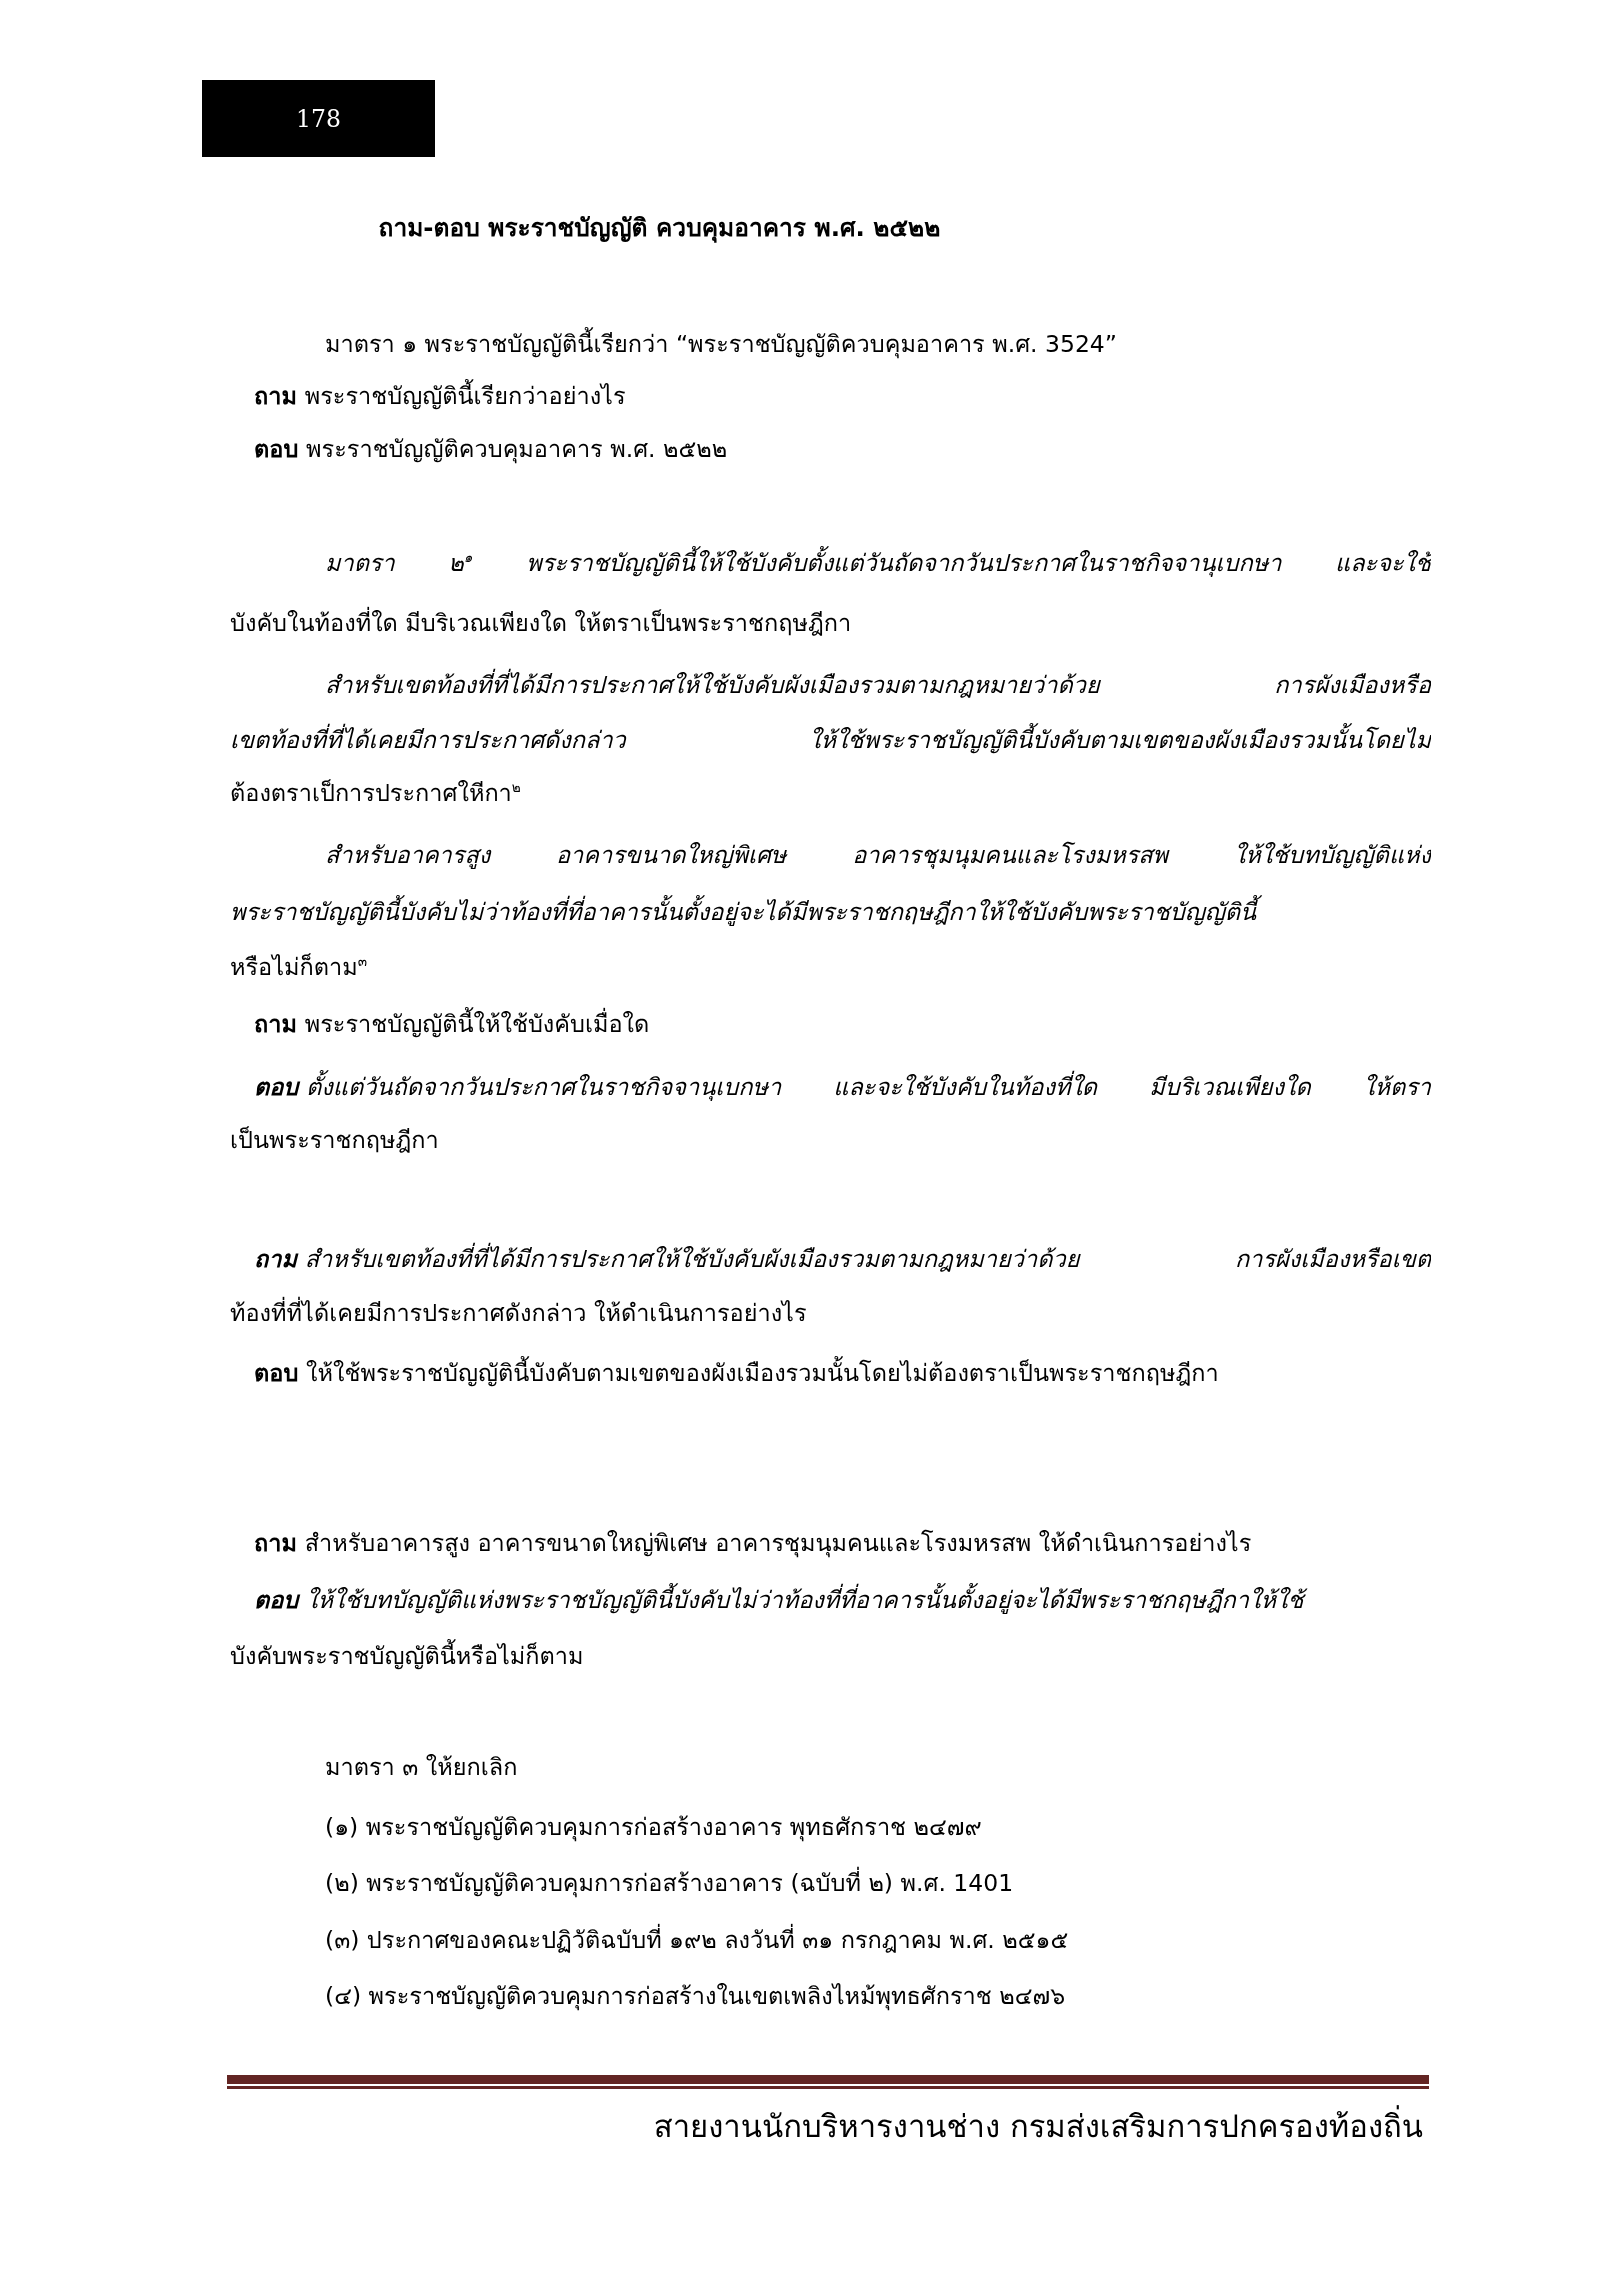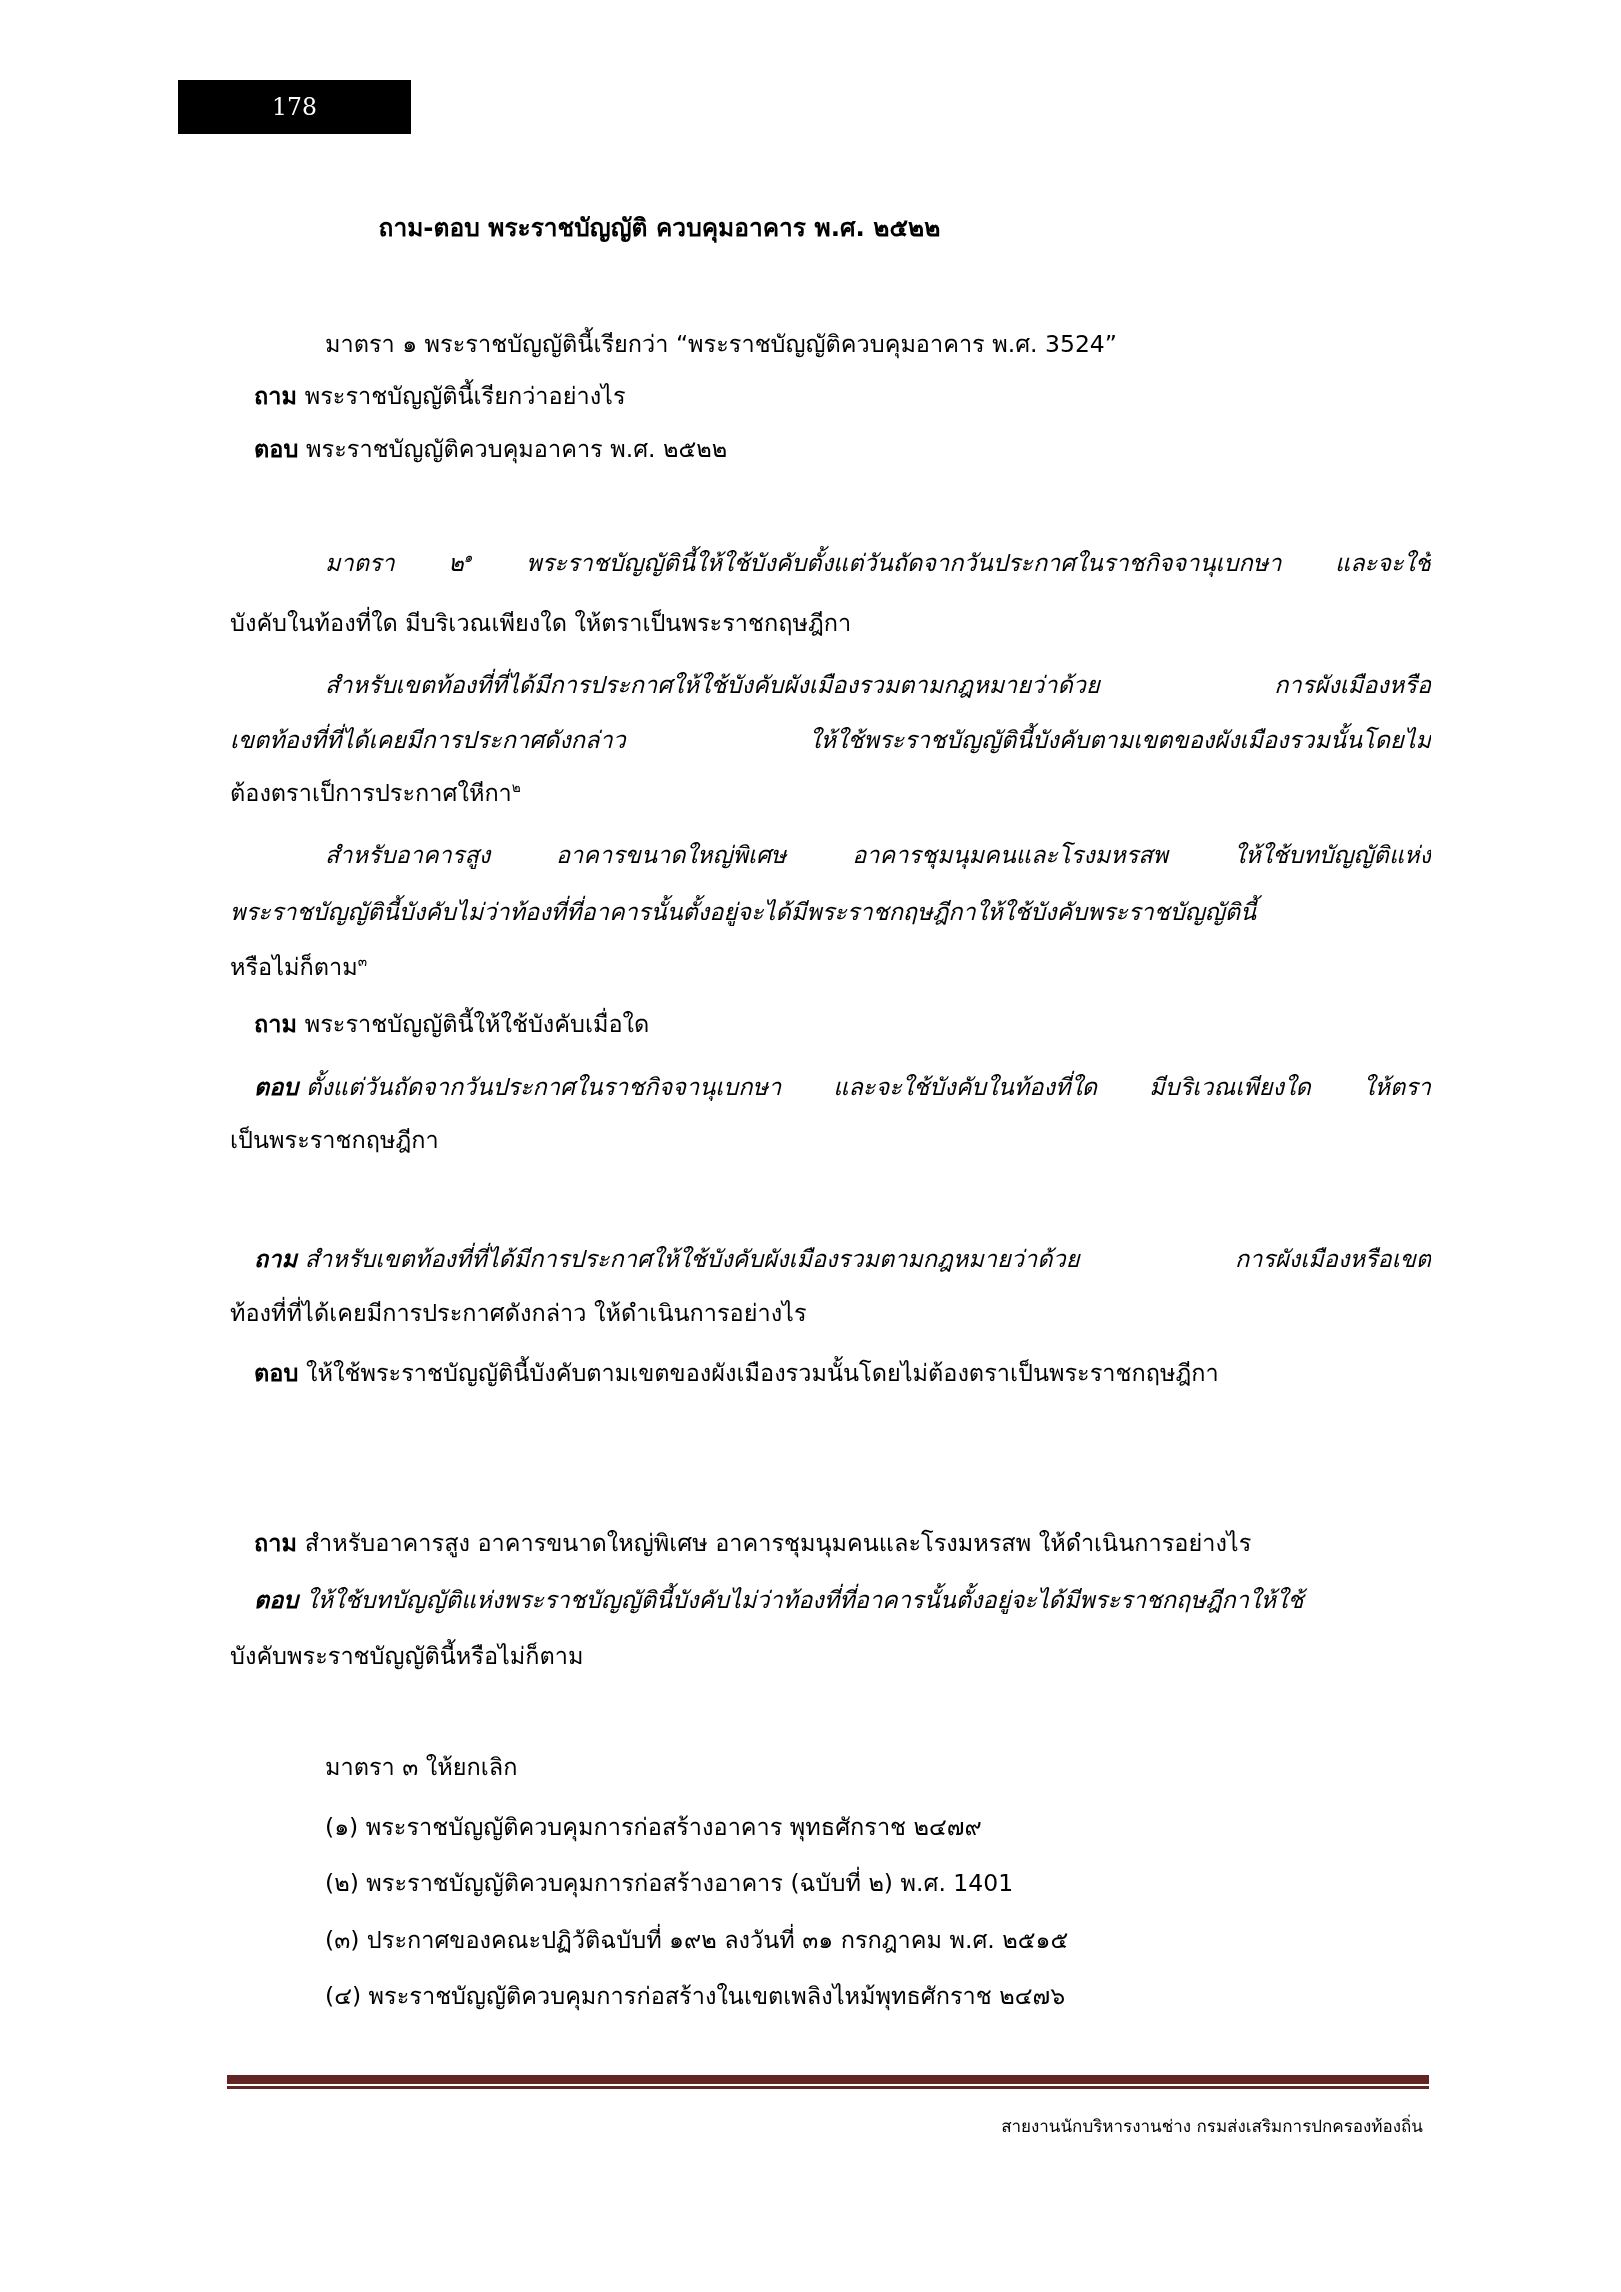--- a/index.html
+++ b/index.html
@@ -1,31 +1,31 @@
 <!DOCTYPE html>
 <html><head>
 <meta charset="utf-8">
 <style>
   html, body { margin: 0; padding: 0; background: #ffffff; }
   body { width: 1621px; height: 2293px; position: relative; overflow: hidden;
          font-family: "DejaVu Sans", sans-serif; color: #000; }
-  .page-num-box { position: absolute; left: 178px; top: 80px; width: 233px; height: 54px;
+  .page-num-box { position: absolute; left: 202px; top: 80px; width: 233px; height: 77px;
                   background: #000; color: #fff; display: flex; align-items: center; justify-content: center;
                   font-family: "DejaVu Serif", serif; font-size: 23.5px; }
   .title { position: absolute; left: 0; width: 1319px; top: 208px; text-align: center;
            font-weight: bold; font-size: 24.5px; line-height: 39px; }
   .line { position: absolute; left: 230px; width: 1201px; font-size: 23.5px; line-height: 39px;
           white-space: nowrap; overflow: hidden; }
   .line.indent { left: 325px; width: 1106px; }
   .line.just { text-align: justify; text-align-last: justify; font-style: italic; }
   .q, .a { font-weight: bold; margin-right: 7.8px; margin-left: 24px; }
   sup { font-size: 13.7px; vertical-align: super; line-height: 0; }
   .rule-thick { position: absolute; left: 227px; width: 1202px; top: 2075px; height: 8.8px; background: #632523; }
   .rule-thin { position: absolute; left: 227px; width: 1202px; top: 2086px; height: 2.9px; background: #632523; }
-  .footer { position: absolute; right: 198px; top: 2107px; font-size: 17px; line-height: 39px; white-space: nowrap; text-align: right; }
+  .footer { position: absolute; right: 198px; top: 2107px; font-size: 31px; line-height: 39px; white-space: nowrap; text-align: right; }
 </style>
 </head>
 <body>
 
 <div class="page-num-box">
   <span>178</span>
 </div>
 
 <div class="title">ถาม-ตอบ พระราชบัญญัติ ควบคุมอาคาร พ.ศ. ๒๕๒๒</div>
 

